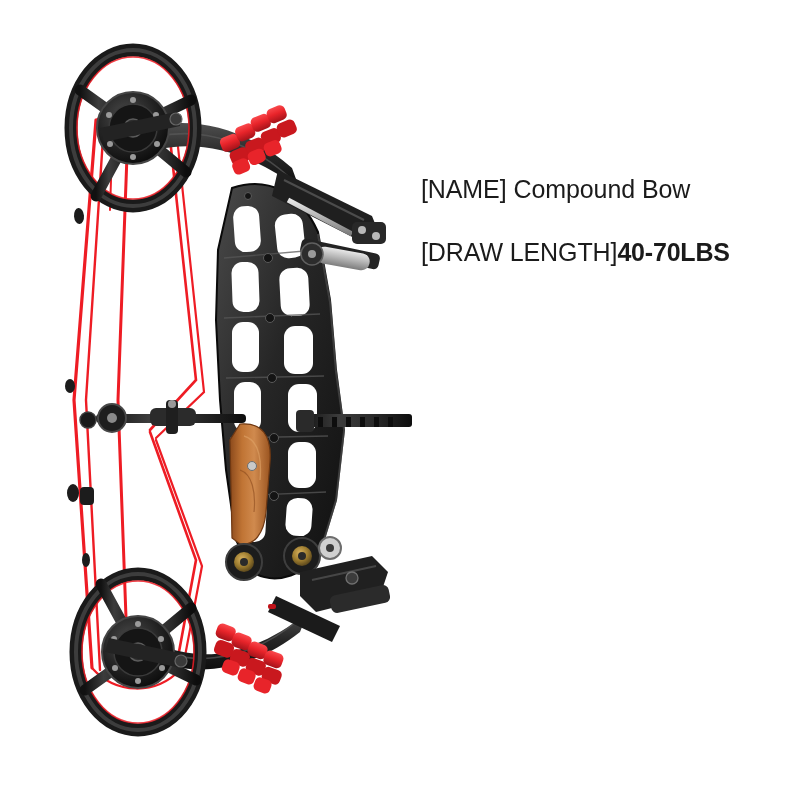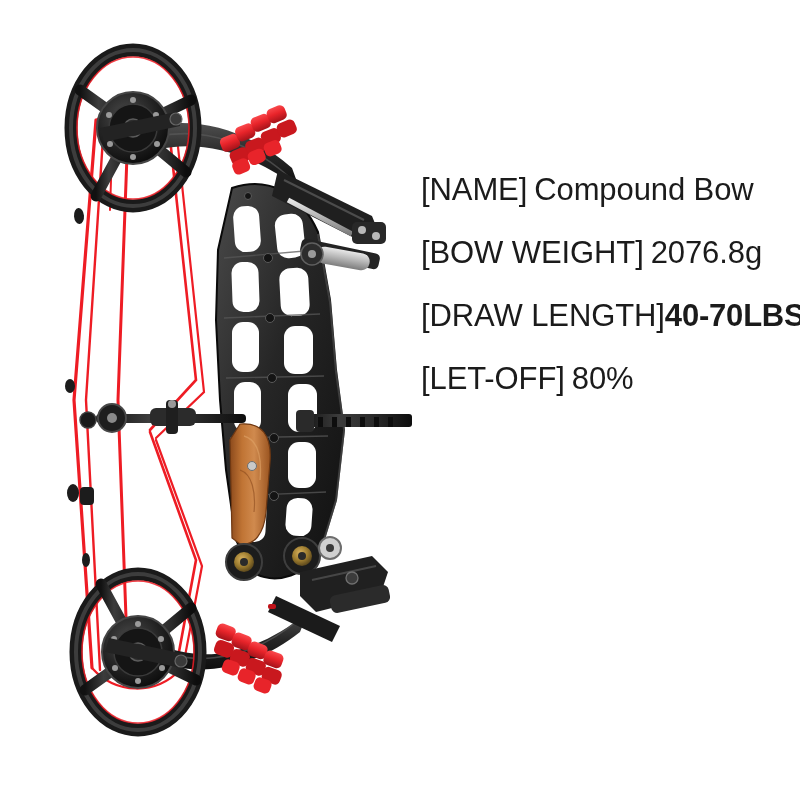--- a/index.html
+++ b/index.html
@@ -20,21 +20,21 @@
   
   #spec-panel {
     position: absolute;
     left: 421px;
     top: 158px;
     width: 370px;
   }
   .spec-line {
     height: 63px;
     line-height: 63px;
-    font-size: 31px;
+    font-size: 25px;
     color: #1b1b1b;
     white-space: nowrap;
     letter-spacing: -0.1px;
   }
   .spec-key {
     font-weight: 400;
   }
   .spec-val {
     font-weight: 400;
   }
@@ -360,31 +360,25 @@
 
     </svg>
   </div>
 
   <div id="spec-panel">
 
     <div class="spec-line">
       <span class="spec-key">[NAME]</span><span class="spec-gap"></span><span class="spec-val">Compound Bow</span>
     </div>
 
-    <div class="spec-line">
-      <span class="spec-key">[BOW WEIGHT]</span><span class="spec-gap"></span><span class="spec-val">2076.8g</span>
-    </div>
 
     <div class="spec-line">
       <span class="spec-key">[DRAW LENGTH]</span><span class="spec-gap none"></span><span class="spec-val bold">40-70LBS</span>
     </div>
 
-    <div class="spec-line">
-      <span class="spec-key">[LET-OFF]</span><span class="spec-gap"></span><span class="spec-val">80%</span>
-    </div>
 
 
 
 
 
   </div>
 
 </div>
 
 </body></html>

